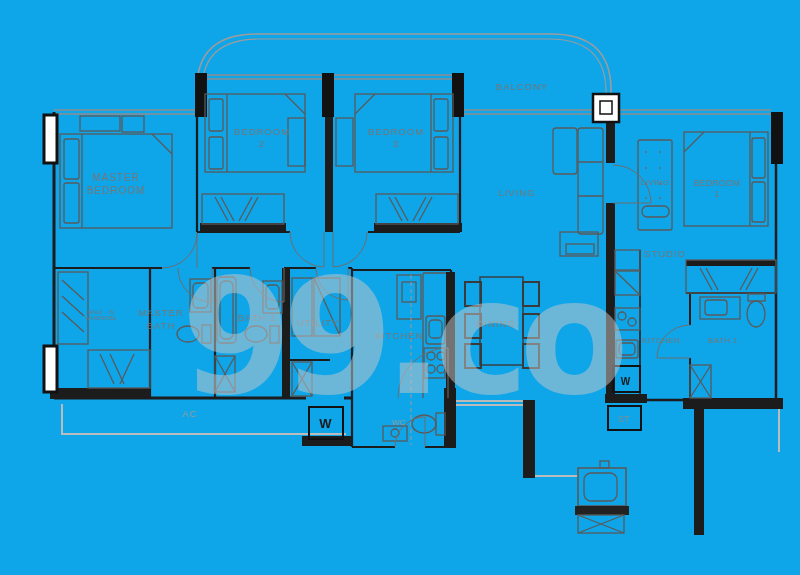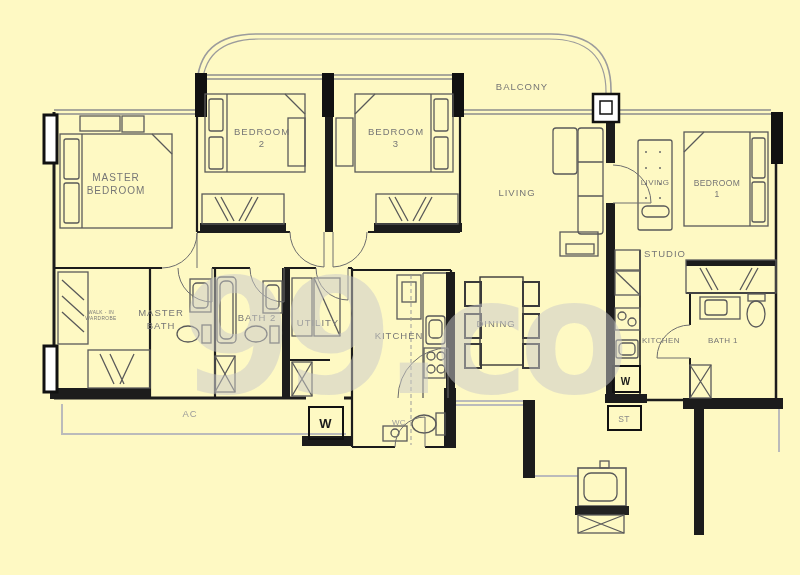--- a/index.html
+++ b/index.html
@@ -1,16 +1,16 @@
 <!DOCTYPE html>
 <html><head>
 <meta charset="utf-8">
 <style>
   html,body{margin:0;padding:0;background:#ffffff;}
-  #stage{position:relative;width:800px;height:575px;background:#fef9c3;overflow:hidden;
+  #stage{position:relative;width:800px;height:575px;background:#0ea5e9;overflow:hidden;
          font-family:"Liberation Sans", sans-serif;}
   svg text{font-family:"Liberation Sans", sans-serif;}
   .wm{font-family:"DejaVu Sans", sans-serif;font-weight:bold;}
 </style>
 </head>
 <body>
 
 <div id="stage">
 <svg id="plan-svg" width="800" height="575" viewBox="0 0 800 575" xmlns="http://www.w3.org/2000/svg">
 

